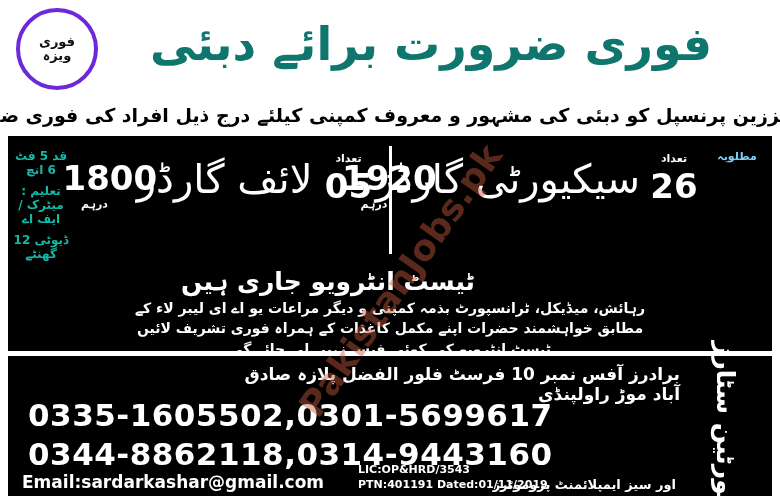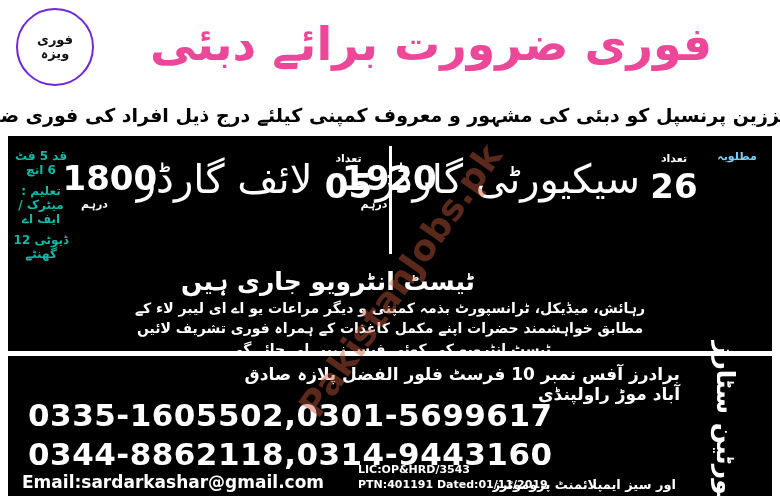--- a/index.html
+++ b/index.html
@@ -1,25 +1,25 @@
 <!DOCTYPE html>
 <html><head>
 <meta charset="utf-8">
 <style>
   html,body{margin:0;padding:0;background:#ffffff;}
   body{width:780px;height:503px;overflow:hidden;font-family:"DejaVu Sans",sans-serif;}
   .ad{position:relative;width:780px;height:503px;background:#ffffff;}
 
   
   .header{position:absolute;left:0;top:0;width:780px;height:92px;background:#ffffff;}
-  .visa-stamp{position:absolute;left:16px;top:8px;width:74px;height:74px;border:2px solid #6d28d9;border-radius:50%;
+  .visa-stamp{position:absolute;left:16px;top:8px;width:74px;height:74px;border:4px solid #6d28d9;border-radius:50%;
     display:flex;flex-direction:column;align-items:center;justify-content:center;line-height:1.05;}
   .visa-stamp span{font-size:13px;font-weight:bold;color:#111;direction:rtl;}
   .headline{position:absolute;left:96px;top:4px;width:670px;height:80px;display:flex;align-items:center;justify-content:center;}
-  .headline span{font-size:46px;font-weight:bold;color:#ec4899;direction:rtl;letter-spacing:1px;white-space:nowrap;}
+  .headline span{font-size:46px;font-weight:bold;color:#0f766e;direction:rtl;letter-spacing:1px;white-space:nowrap;}
 
   
   .intro{position:absolute;left:10px;top:92px;width:760px;height:46px;background:#ffffff;
     display:flex;align-items:center;justify-content:center;}
   .intro span{font-size:19px;font-weight:bold;color:#000;direction:rtl;white-space:nowrap;}
 
   
   .blackblock{position:absolute;left:8px;top:136px;width:764px;height:215px;background:#000;}
 
   .jobsrow{position:absolute;left:0;top:0;width:764px;height:128px;display:flex;flex-direction:row-reverse;}

